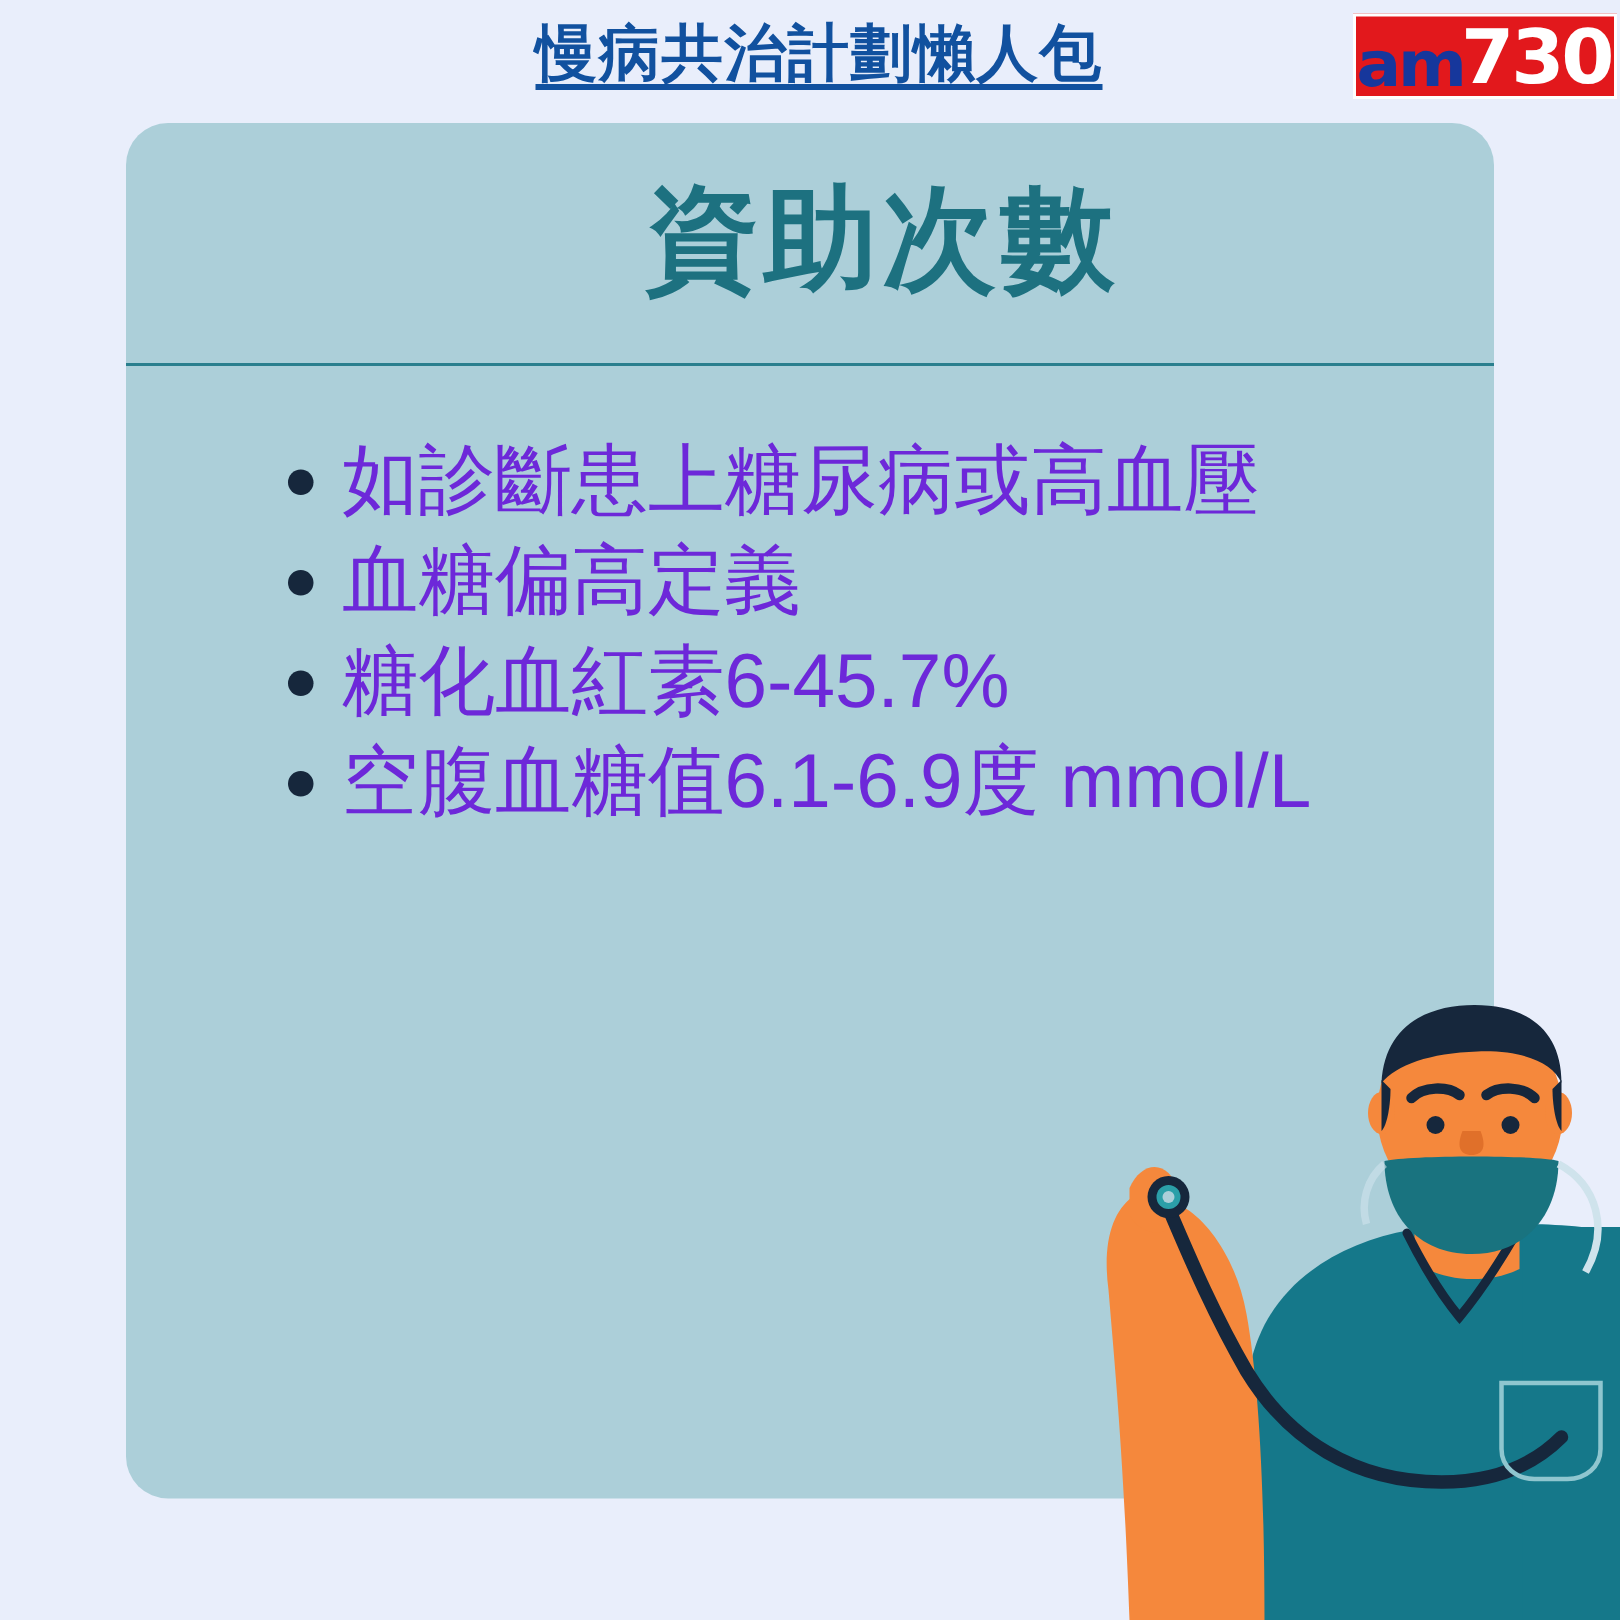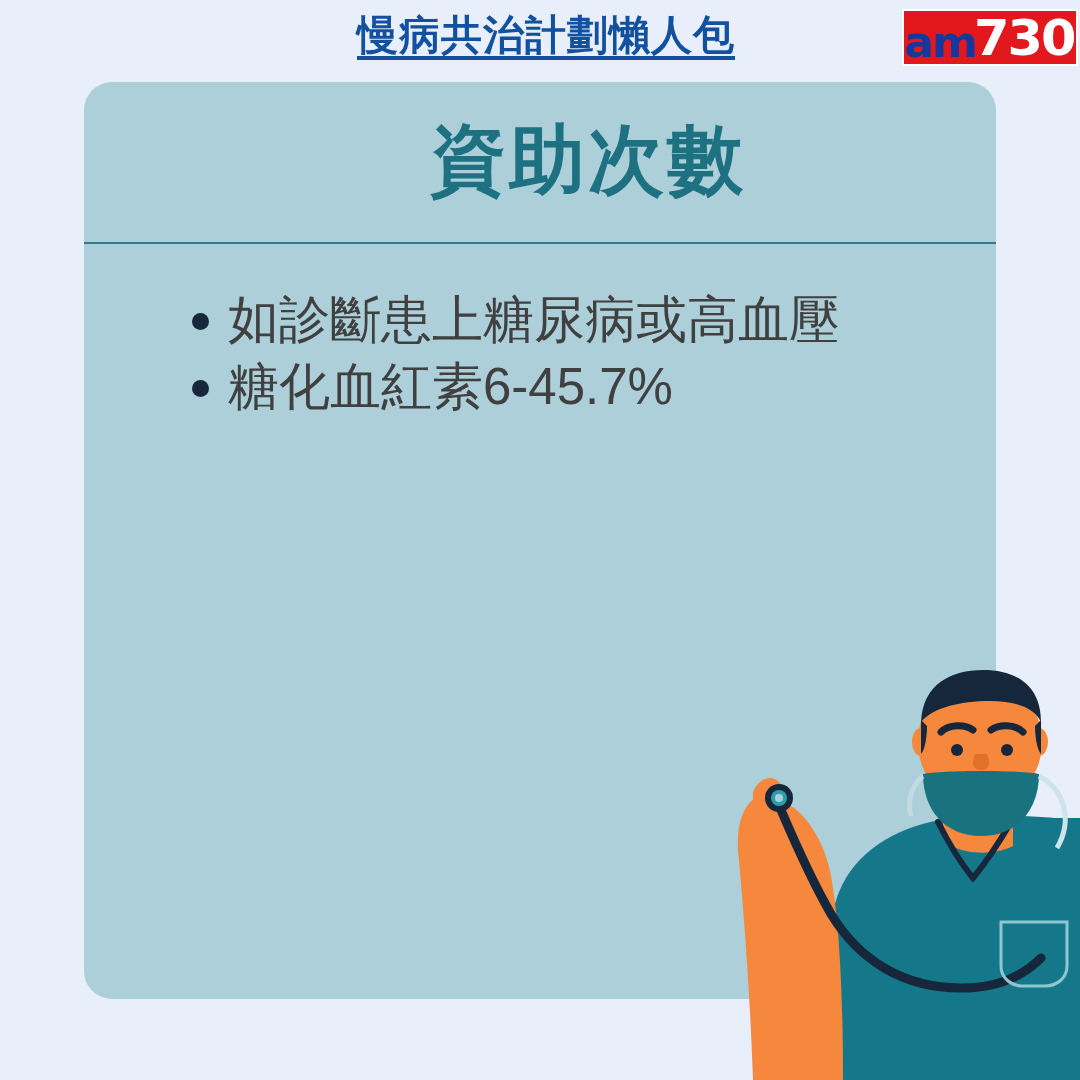--- a/index.html
+++ b/index.html
@@ -103,21 +103,21 @@
     width: 790px;
     list-style: none;
     margin: 0;
     padding: 0;
   }
   #bullet-list li {
     position: relative;
     padding-left: 48px;
     font-size: 51px;
     line-height: 66px;
-    color: #404040;
+    color: #6d28d9;
     letter-spacing: 0px;
     margin: 0 0 1px 0;
   }
   #bullet-list li::before {
     content: "";
     position: absolute;
     left: 12px;
     top: 26px;
     width: 17px; height: 17px;
     border-radius: 50%;
@@ -143,21 +143,23 @@
   </div>
 </div>
 
 <div id="content-card">
 
   <div id="card-heading">資助次數</div>
   <div id="card-divider"></div>
 
   <ul id="bullet-list">
     <li>如診斷患上糖尿病或高血壓</li>
+    <li>血糖偏高定義</li>
     <li>糖化血紅素6-45.7%</li>
+    <li>空腹血糖值6.1-6.9度 mmol/L</li>
   </ul>
 
 </div>
 
 <svg id="doctor-illustration" viewBox="0 0 345 410">
 
   <path d="M205,150 C160,158 120,182 104,222 C92,252 88,300 88,410 L345,410 L345,152 C330,148 300,146 280,146 Z" fill="#15788a"></path>
 
   <path d="M208,118 L208,165 C208,180 250,190 278,176 L278,118 Z" fill="#f5883c"></path>
 

